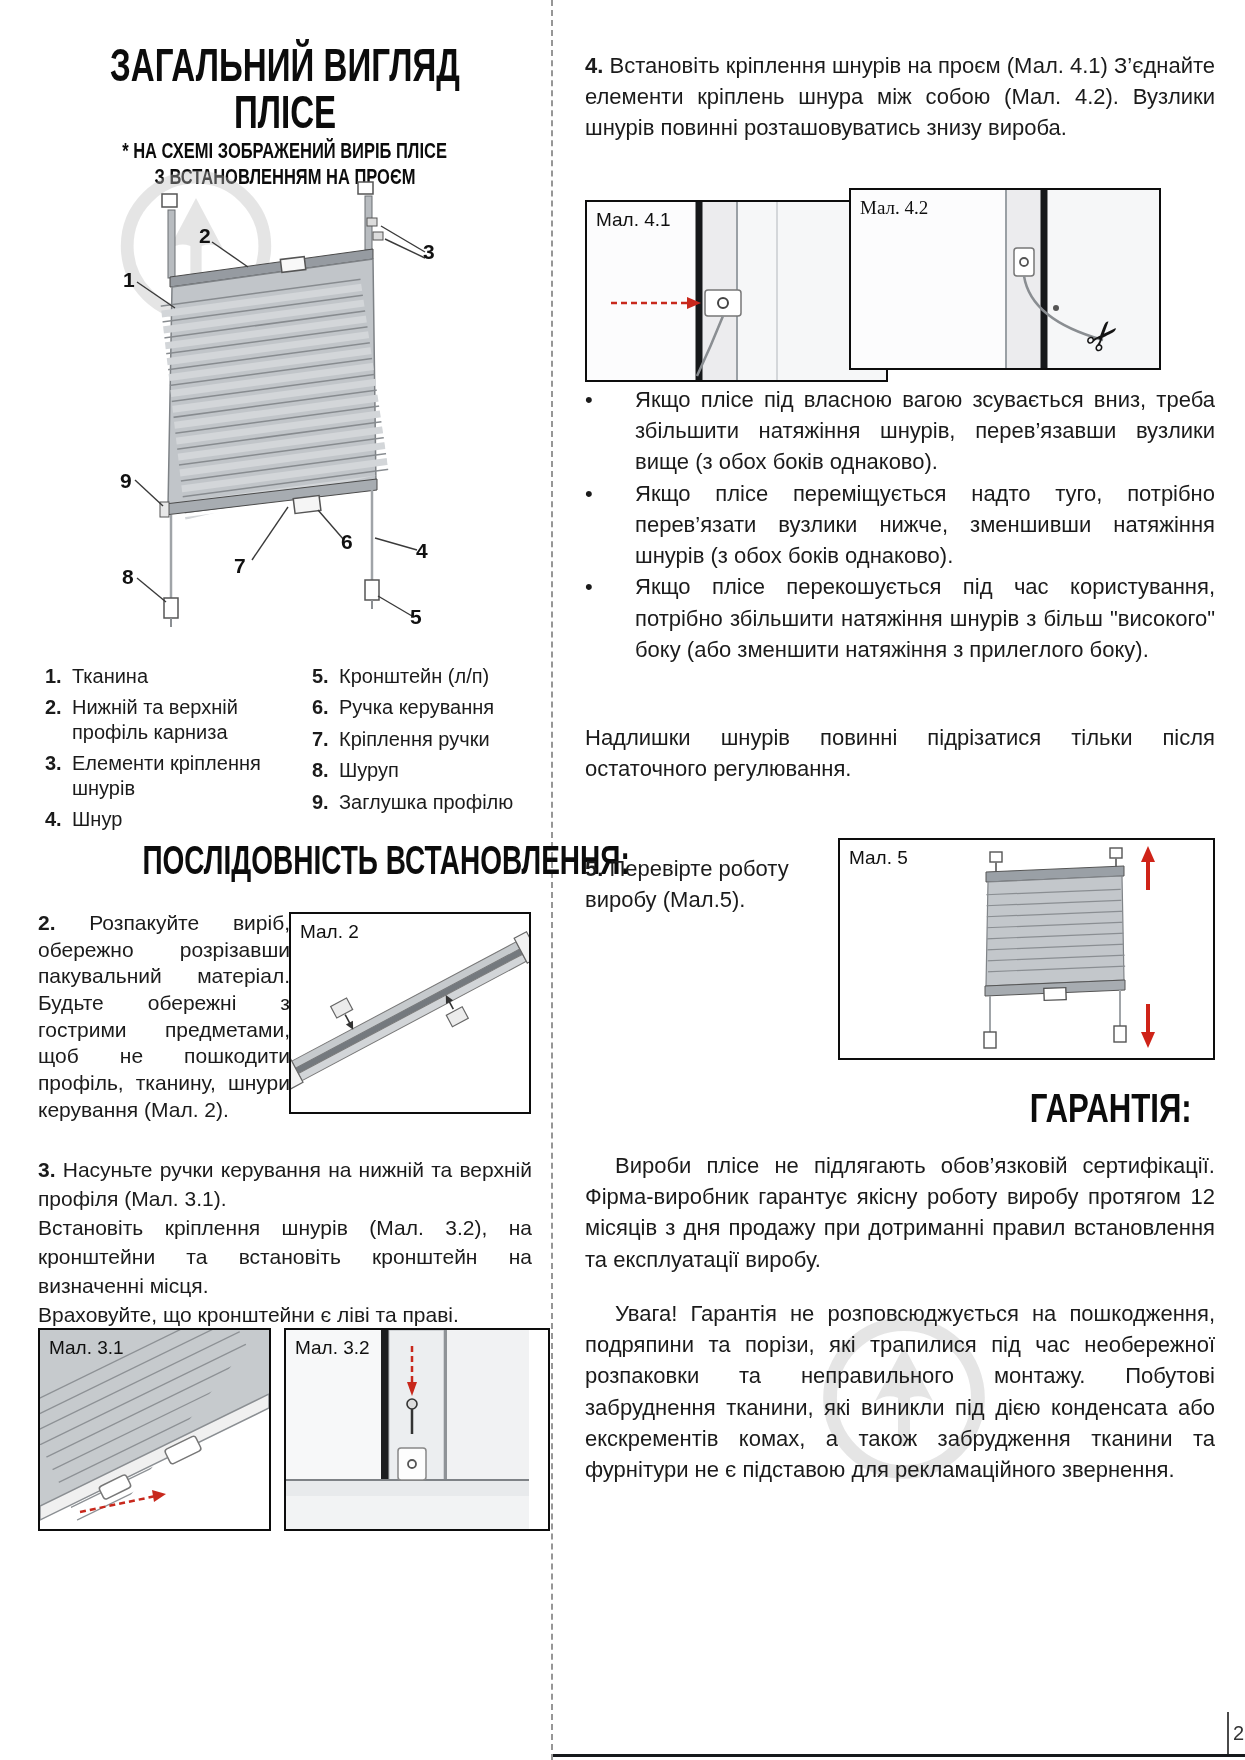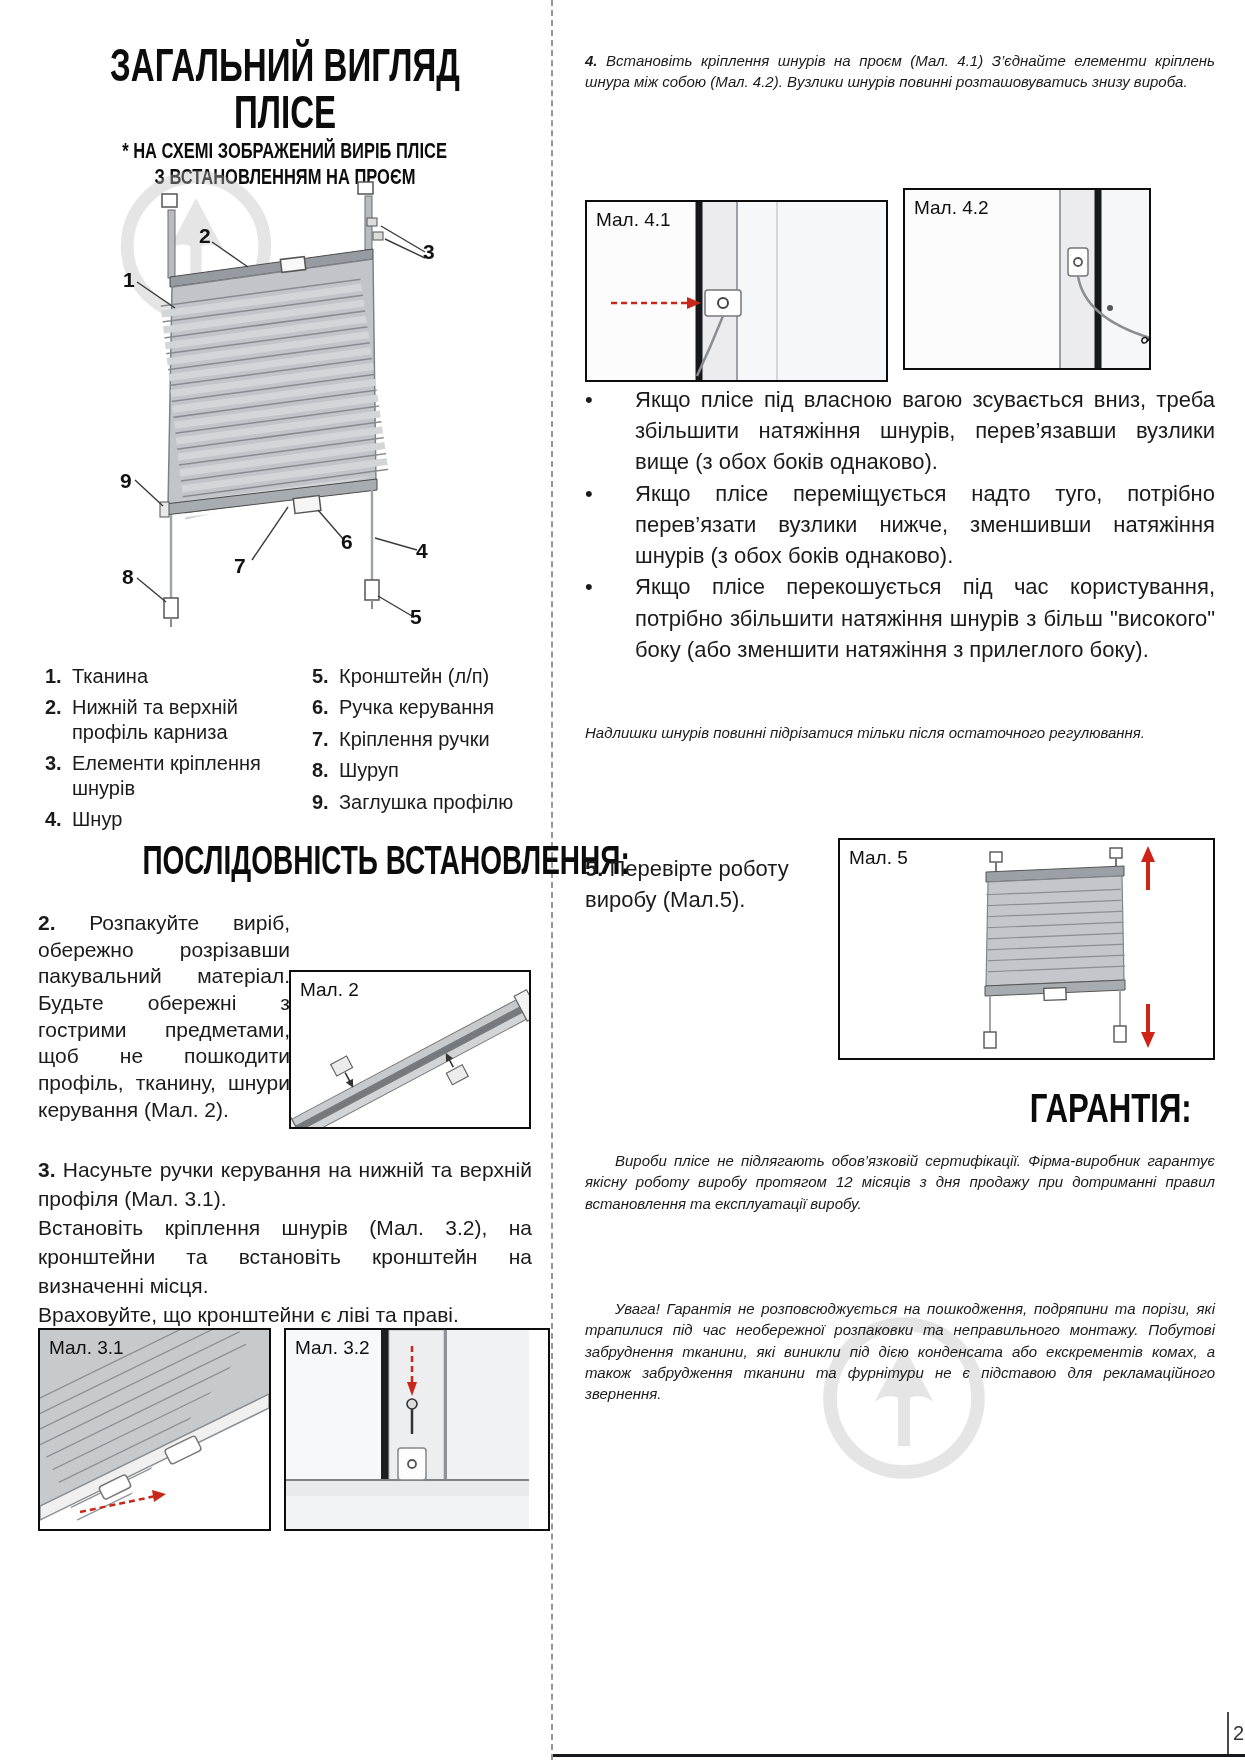--- a/index.html
+++ b/index.html
@@ -24,21 +24,21 @@
 
   .legend-col { position:absolute; font-size:20px; line-height:1.22; }
   .legend-item { display:flex; margin-bottom:7px; }
   .legend-num { width:27px; flex:none; font-weight:700; }
   .legend-text { flex:1; }
 
   .seq-heading { position:absolute; left:38px; top:838px; width:494px; text-align:center; }
   .seq-heading .cond { font-size:40px; transform:scaleX(0.70); }
 
   .body-text { font-size:21px; line-height:1.27; text-align:justify; }
-  .body-text-r { font-size:15px; line-height:1.42; text-align:justify;font-style:italic; }
+  .body-text-r { font-size:22px; line-height:1.42; text-align:justify; }
   .num { font-weight:700; }
 
   .figbox { position:absolute; border:2px solid #0d0d0d; background:#fff; overflow:hidden; }
   .figbox svg { display:block; }
   .figlabel { position:absolute; left:9px; top:7px; font-size:19px; font-weight:500; color:#101010; z-index:2; background:transparent; }
 
   .step3-block { position:absolute; left:38px; top:1156px; width:494px; font-size:21px; line-height:1.38; text-align:justify; }
 
   .step4-block { position:absolute; left:585px; top:50px; width:630px; }
   .bullets { position:absolute; left:585px; top:384px; width:630px; }
@@ -213,21 +213,21 @@
 
   <div class="seq-heading">
     <span class="cond">ПОСЛІДОВНІСТЬ ВСТАНОВЛЕННЯ:</span>
   </div>
 
   <div class="body-text" style="position:absolute; left:38px; top:910px; width:252px;">
     <b class="num">2.</b>
     <span>Розпакуйте виріб, обережно розрізавши пакувальний матеріал. Будьте обережні з гострими предметами, щоб не пошкодити профіль, тканину, шнури керування (Мал. 2).</span>
   </div>
 
-  <div class="figbox" style="left:289px; top:970px; width:242px; height:159px;">
+  <div class="figbox" style="left:289px; top:912px; width:242px; height:202px;">
     <span class="figlabel">Мал. 2</span>
     <svg width="238" height="198" viewBox="0 0 238 198">
       <rect width="238" height="198" fill="#ffffff"></rect>
       <g transform="rotate(-28 119 99)">
         <rect x="-8" y="86" width="254" height="8" fill="#c6cacd" stroke="#777" stroke-width="1"></rect>
         <rect x="-8" y="94" width="254" height="6" fill="#74797e"></rect>
         <rect x="-8" y="100" width="254" height="8" fill="#d2d5d8" stroke="#777" stroke-width="1"></rect>
         <rect x="-22" y="82" width="14" height="28" fill="#f2f2f2" stroke="#666" stroke-width="1.2"></rect>
         <rect x="246" y="82" width="14" height="28" fill="#f2f2f2" stroke="#666" stroke-width="1.2"></rect>
         <rect x="52" y="56" width="18" height="13" fill="#ececec" stroke="#666" stroke-width="1.2"></rect>
@@ -314,21 +314,21 @@
       <line x1="150" y1="0" x2="150" y2="178" stroke="#9aa0a5" stroke-width="2"></line>
       <line x1="190" y1="0" x2="190" y2="178" stroke="#c8ccd0" stroke-width="1.5"></line>
       <rect x="118" y="88" width="36" height="26" rx="3" fill="#ffffff" stroke="#777" stroke-width="1.5"></rect>
       <circle cx="136" cy="101" r="5" fill="none" stroke="#444" stroke-width="2"></circle>
       <line x1="24" y1="101" x2="102" y2="101" stroke="#c8281c" stroke-width="2.5" stroke-dasharray="6 4"></line>
       <polygon points="100,95 114,101 100,107" fill="#c8281c"></polygon>
       <path d="M136,114 Q124,144 110,174" fill="none" stroke="#8a8e92" stroke-width="2.5"></path>
     </svg>
   </div>
 
-  <div class="figbox" style="left:903px; top:188px; width:248px; height:182px;">
+  <div class="figbox" style="left:849px; top:188px; width:312px; height:182px;font-family:Liberation Serif, serif;">
     <span class="figlabel">Мал. 4.2</span>
     <svg width="308" height="178" viewBox="0 0 308 178">
       <rect width="308" height="178" fill="#fcfcfd"></rect>
       <polygon points="155,0 193,0 193,178 155,178" fill="#ececee"></polygon>
       <line x1="193" y1="0" x2="193" y2="178" stroke="#16181a" stroke-width="7"></line>
       <polygon points="197,0 308,0 308,178 197,178" fill="#f6f7f8"></polygon>
       <line x1="155" y1="0" x2="155" y2="178" stroke="#9aa0a5" stroke-width="2"></line>
       <rect x="163" y="58" width="20" height="28" rx="3" fill="#ffffff" stroke="#777" stroke-width="1.5"></rect>
       <circle cx="173" cy="72" r="4" fill="none" stroke="#555" stroke-width="1.8"></circle>
       <path d="M173,86 Q180,130 252,150" fill="none" stroke="#8a8e92" stroke-width="2.5"></path>

